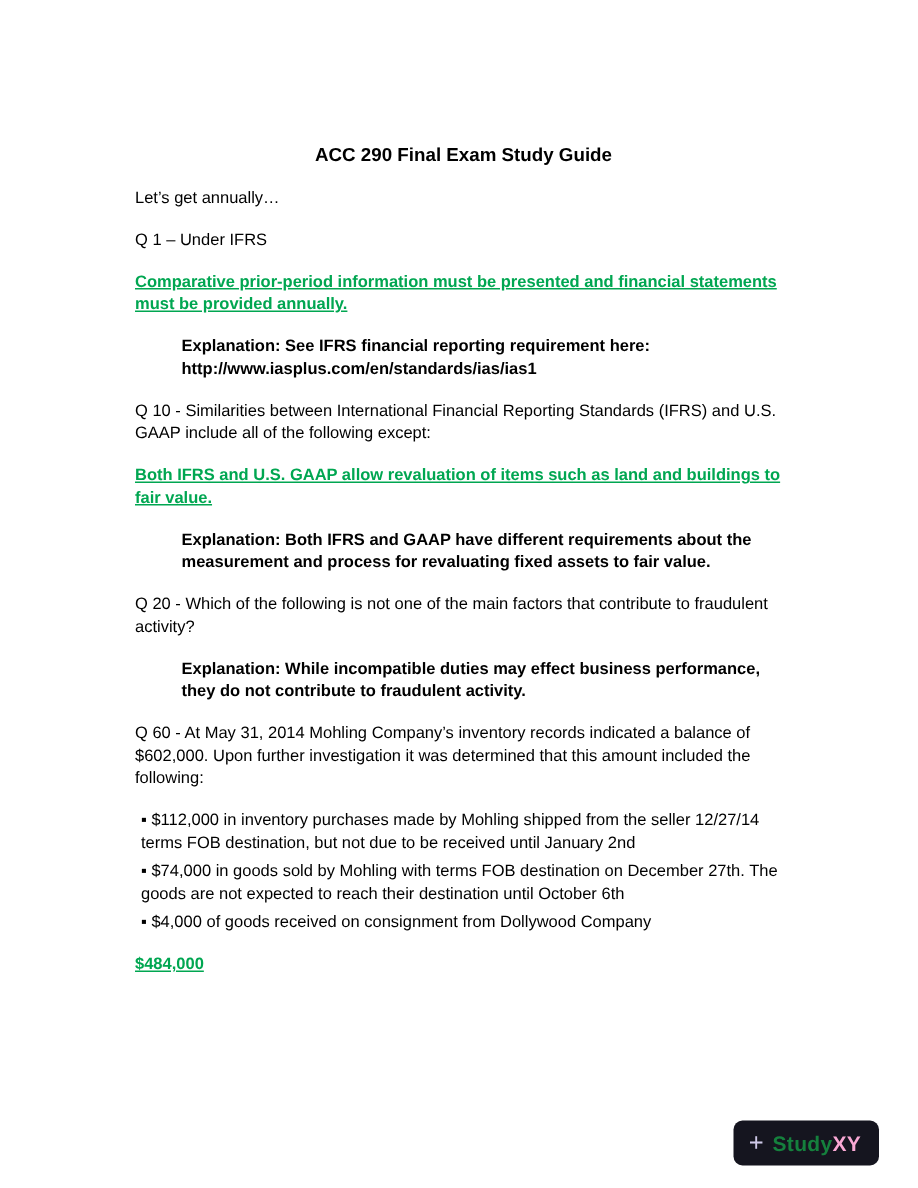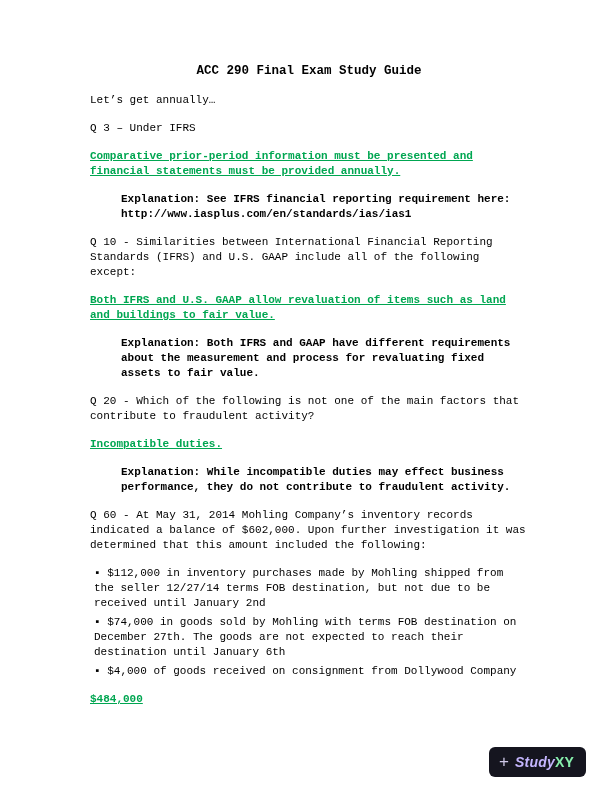--- a/index.html
+++ b/index.html
@@ -12,24 +12,23 @@
     position: relative;
     overflow: hidden;
   }
   .page {
     position: relative;
     width: 612px;
     height: 792px;
     background: #ffffff;
   }
   .content {
-    padding: 64px 84px 0 90px;
+    padding: 96px 84px 0 90px;
     font-size: 11px;
     line-height: 15px;
-    font-family: Liberation Mono, monospace;
   }
   .doc-title {
     text-align: center;
     font-weight: bold;
     font-size: 12.5px;
     margin: 0 0 14px 0;
   }
   .para {
     margin: 0 0 13px 0;
   }
@@ -72,57 +71,56 @@
     font-weight: 300;
     line-height: 1;
     margin-right: 6px;
     transform: translateY(-1px);
   }
   .logo-text {
     font-size: 14px;
     font-weight: bold;
     letter-spacing: 0.2px;
   }
-  .logo-study { color: #c4b5fd; font-style: italic; }
-  .logo-xy { color: #86efac; }
+  .logo-study { color: #15803d; }
+  .logo-xy { color: #f9a8d4; }
 </style>
 </head>
 <body>
 
 <div class="page">
   <div class="content">
 
     <h1 class="doc-title">ACC 290 Final Exam Study Guide</h1>
 
     <p class="para">Let’s get annually…</p>
 
-    <p class="para">Q 3 – Under IFRS</p>
+    <p class="para">Q 1 – Under IFRS</p>
 
     <p class="para"><span class="answer">Comparative prior-period information must be presented and financial statements must be provided annually.</span></p>
 
     <p class="para bold"><span>Explanation: See IFRS financial reporting requirement here:</span><br>
       <span class="url-line">http://www.iasplus.com/en/standards/ias/ias1</span></p>
 
     <p class="para">Q 10 - Similarities between International Financial Reporting Standards (IFRS) and U.S. GAAP include all of the following except:</p>
 
     <p class="para"><span class="answer">Both IFRS and U.S. GAAP allow revaluation of items such as land and buildings to fair value.</span></p>
 
     <p class="para bold">Explanation: Both IFRS and GAAP have different requirements about the measurement and process for revaluating fixed assets to fair value.</p>
 
     <p class="para">Q 20 - Which of the following is not one of the main factors that contribute to fraudulent activity?</p>
 
-    <p class="para"><span class="answer">Incompatible duties.</span></p>
 
     <p class="para bold">Explanation: While incompatible duties may effect business performance, they do not contribute to fraudulent activity.</p>
 
     <p class="para">Q 60  - At May 31, 2014 Mohling Company’s inventory records indicated a balance of $602,000. Upon further investigation it was determined that this amount included the following:</p>
 
     <div class="bullets">
       <div class="bullet-line">▪ $112,000 in inventory purchases made by Mohling shipped from the seller 12/27/14 terms FOB destination, but not due to be received until January 2nd</div>
-      <div class="bullet-line">▪ $74,000 in goods sold by Mohling with terms FOB destination on December 27th. The goods are not expected to reach their destination until January 6th</div>
+      <div class="bullet-line">▪ $74,000 in goods sold by Mohling with terms FOB destination on December 27th. The goods are not expected to reach their destination until October 6th</div>
       <div class="bullet-line">▪ $4,000 of goods received on consignment from Dollywood Company</div>
     </div>
 
 
     <p class="para"><span class="answer">$484,000</span></p>
 
   </div>
 
   <div class="logo-badge">
     <span class="logo-plus">+</span>

